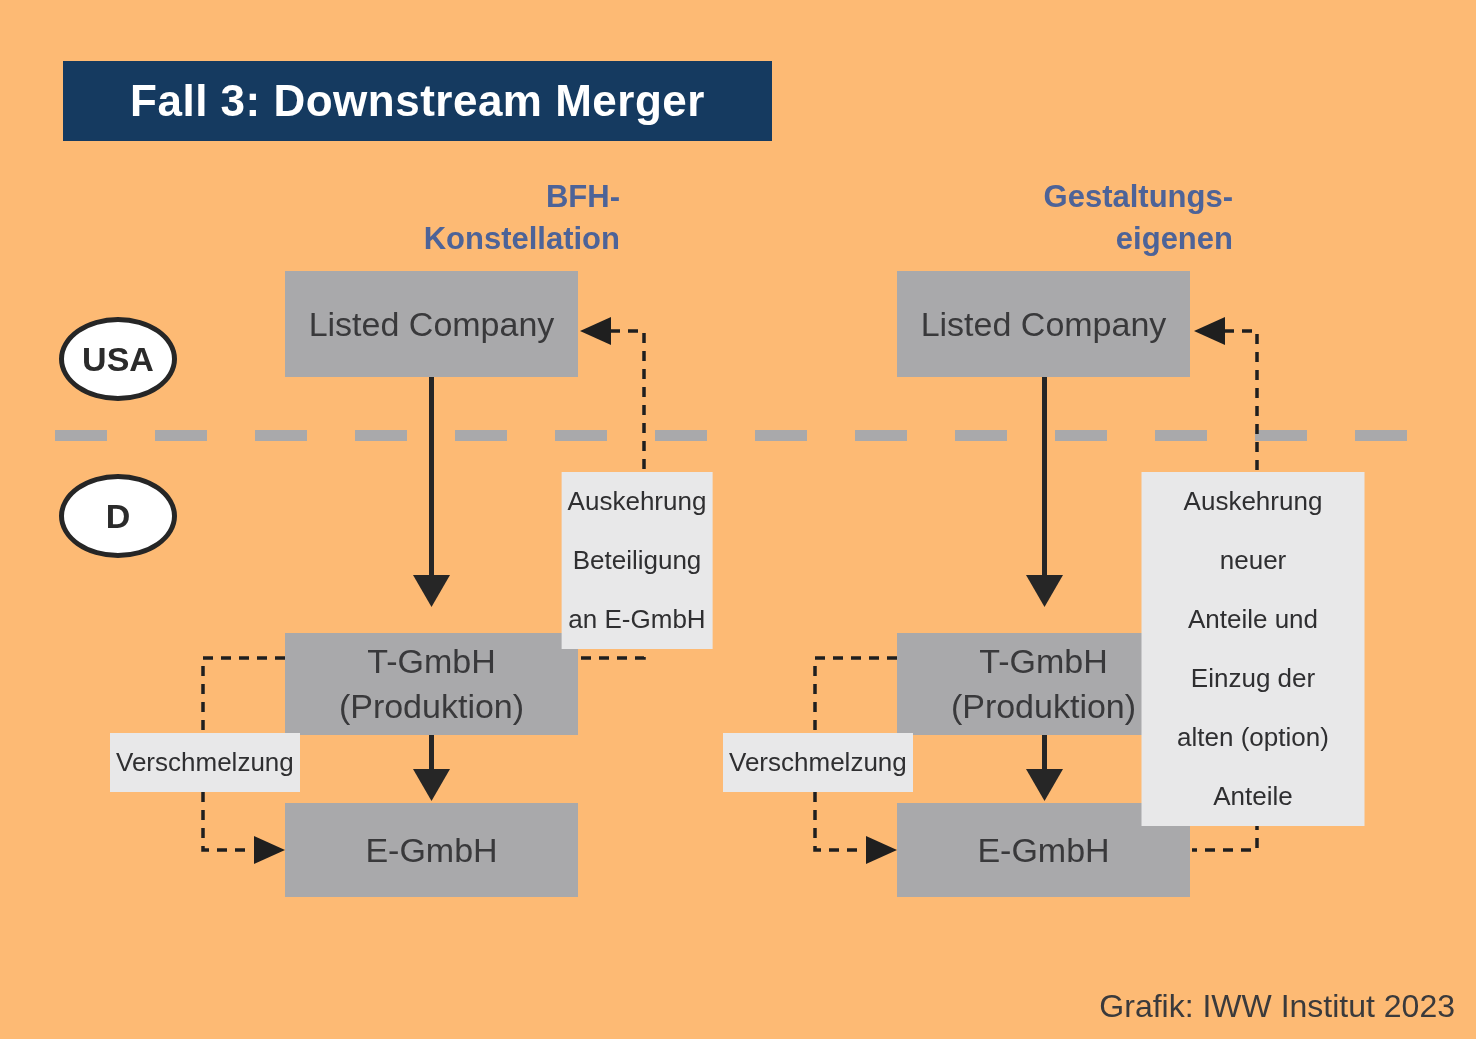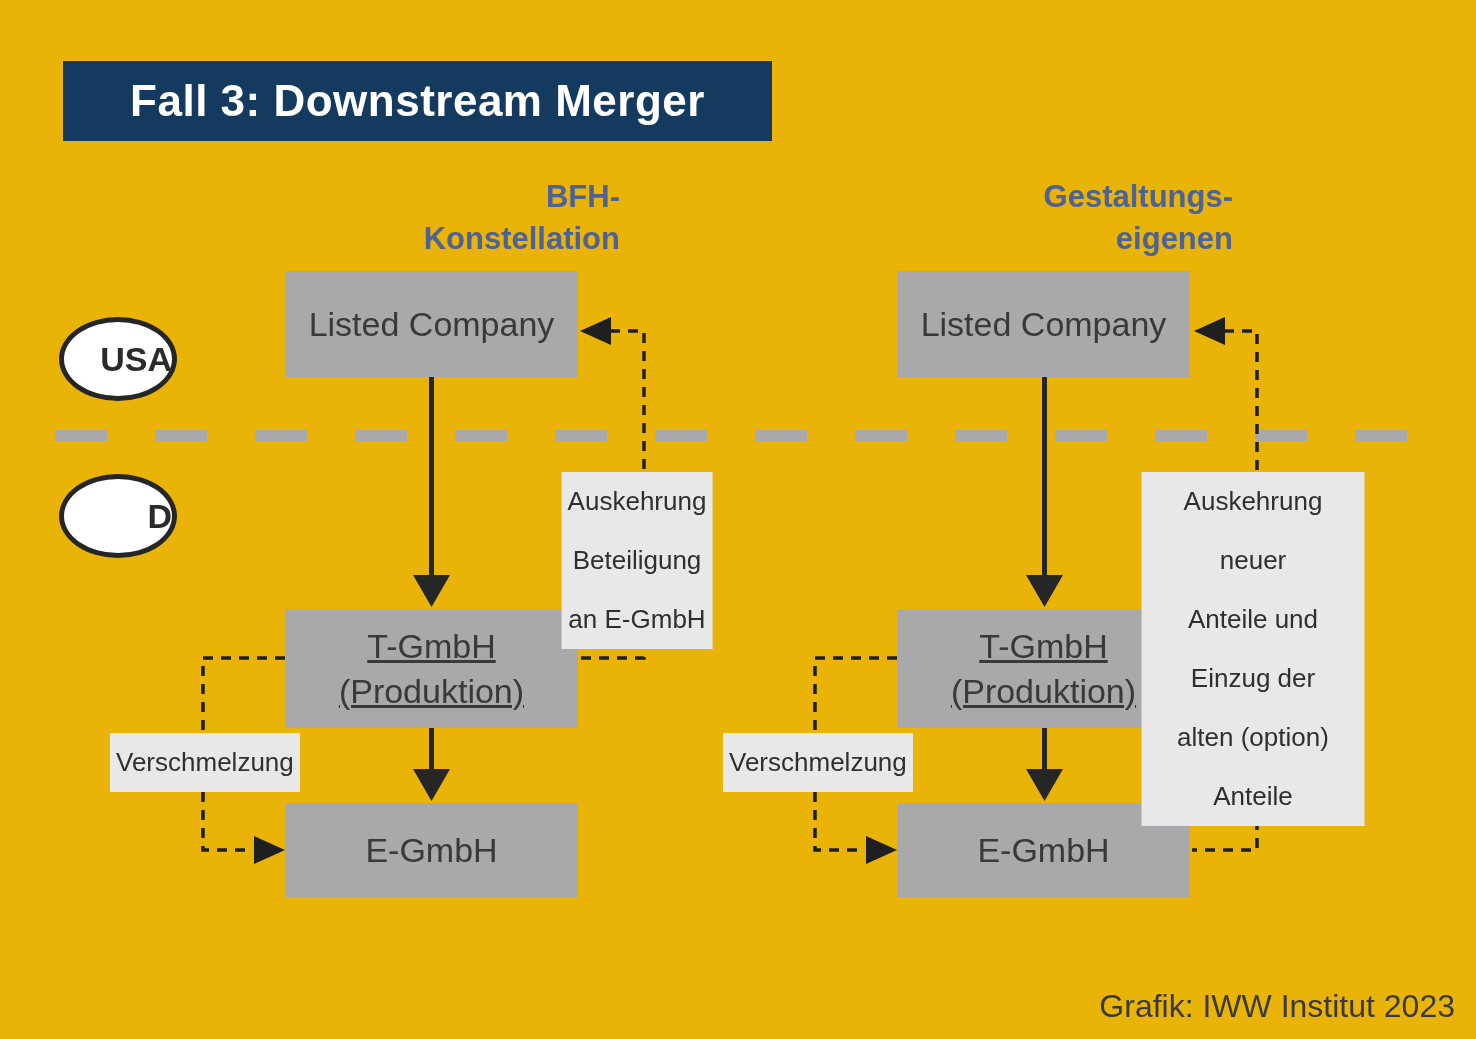--- a/index.html
+++ b/index.html
@@ -5,21 +5,21 @@
   html, body {
     margin: 0;
     padding: 0;
     background: #cfcfd1;
     font-family: "Liberation Sans", sans-serif;
   }
   .canvas {
     position: relative;
     width: 1476px;
     height: 1039px;
-    background: #eab308;
+    background: #fdba74;
     overflow: hidden;
   }
   .title-bar {
     position: absolute;
     left: 63px; top: 61px;
     width: 709px; height: 80px;
     background: #153a60;
     display: flex;
     align-items: center;
     justify-content: center;
@@ -65,32 +65,32 @@
     align-items: center;
     justify-content: center;
     text-align: center;
     font-size: 34px;
     line-height: 45px;
     white-space: pre-line;
   }
   .col-a { left: 285px; }
   .col-b { left: 897px; }
   .row-top    { top: 271px; height: 106px; }
-  .row-mid    { top: 609px; height: 119px; text-decoration: underline; }
+  .row-mid    { top: 633px; height: 102px; }
   .row-bottom { top: 803px; height: 94px; }
   .ellipse {
     position: absolute;
     left: 59px;
     width: 108px; height: 74px;
     background: #ffffff;
     border: 5px solid #262626;
     border-radius: 50%;
     display: flex;
     align-items: center;
-    justify-content: flex-end;
+    justify-content: center;
   }
   .ellipse span {
     color: #2b2b2b;
     font-size: 34px;
     font-weight: 600;
   }
   .ellipse.usa { top: 317px; }
   .ellipse.d   { top: 474px; }
   .annot {
     position: absolute;

